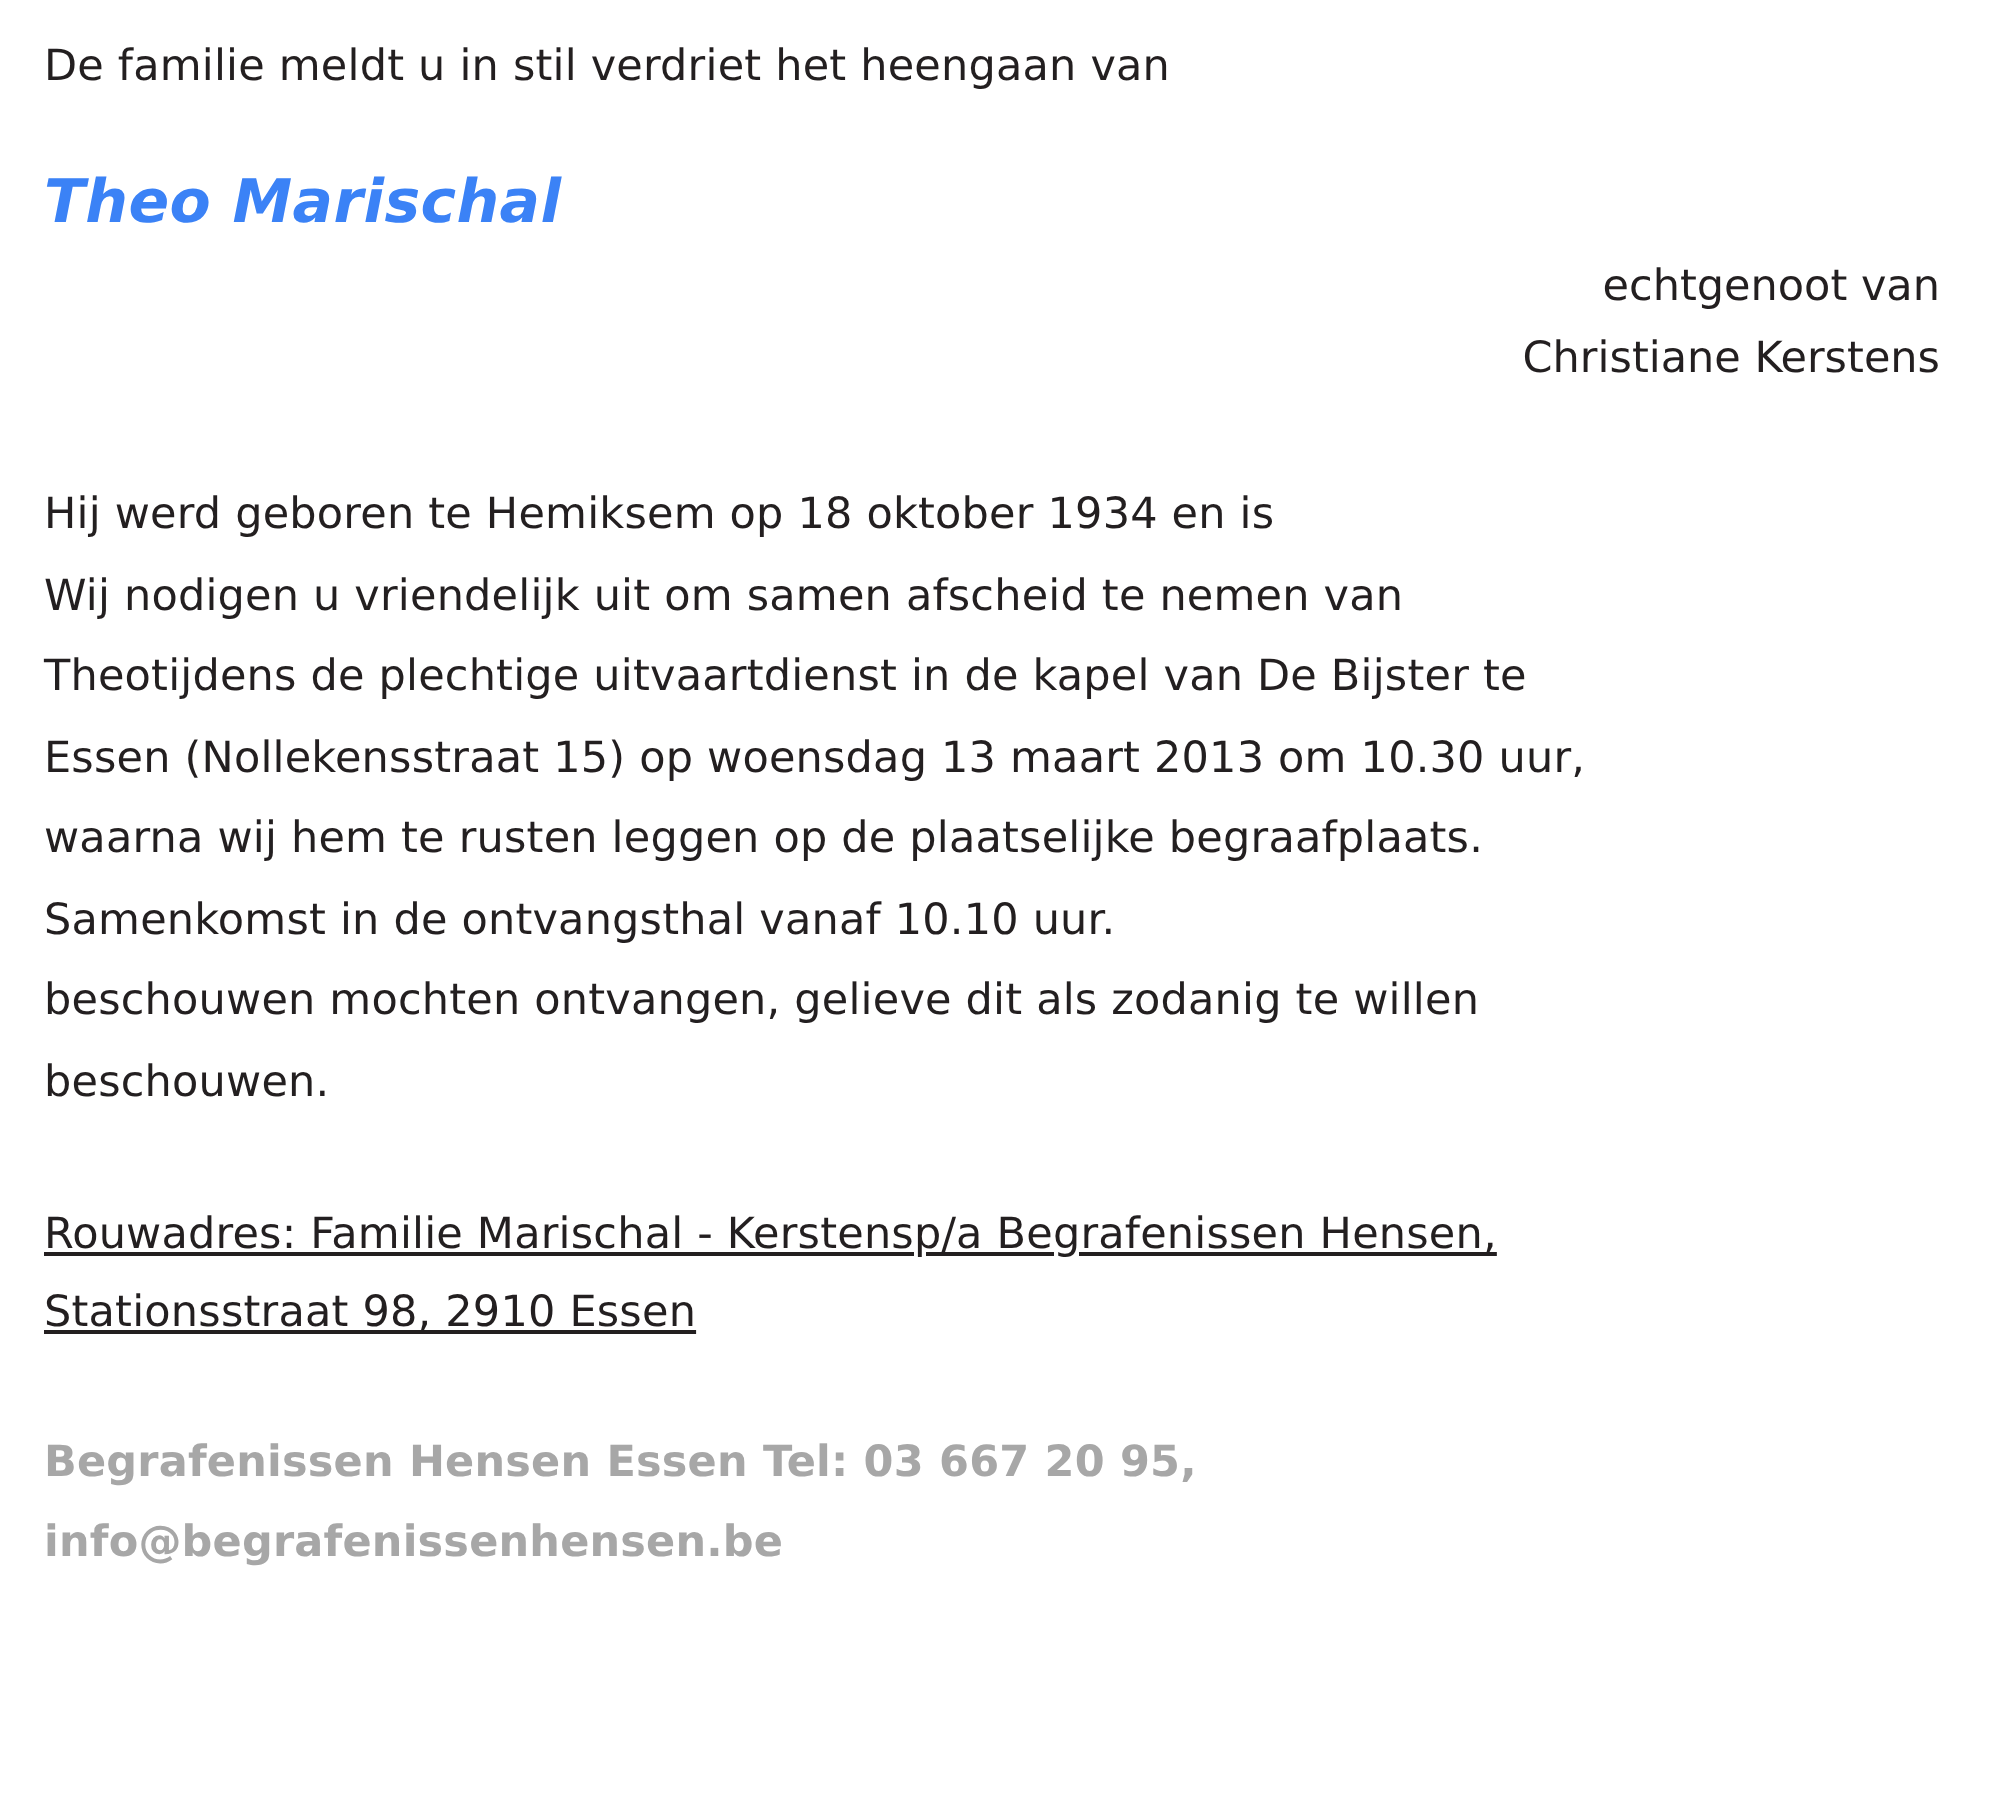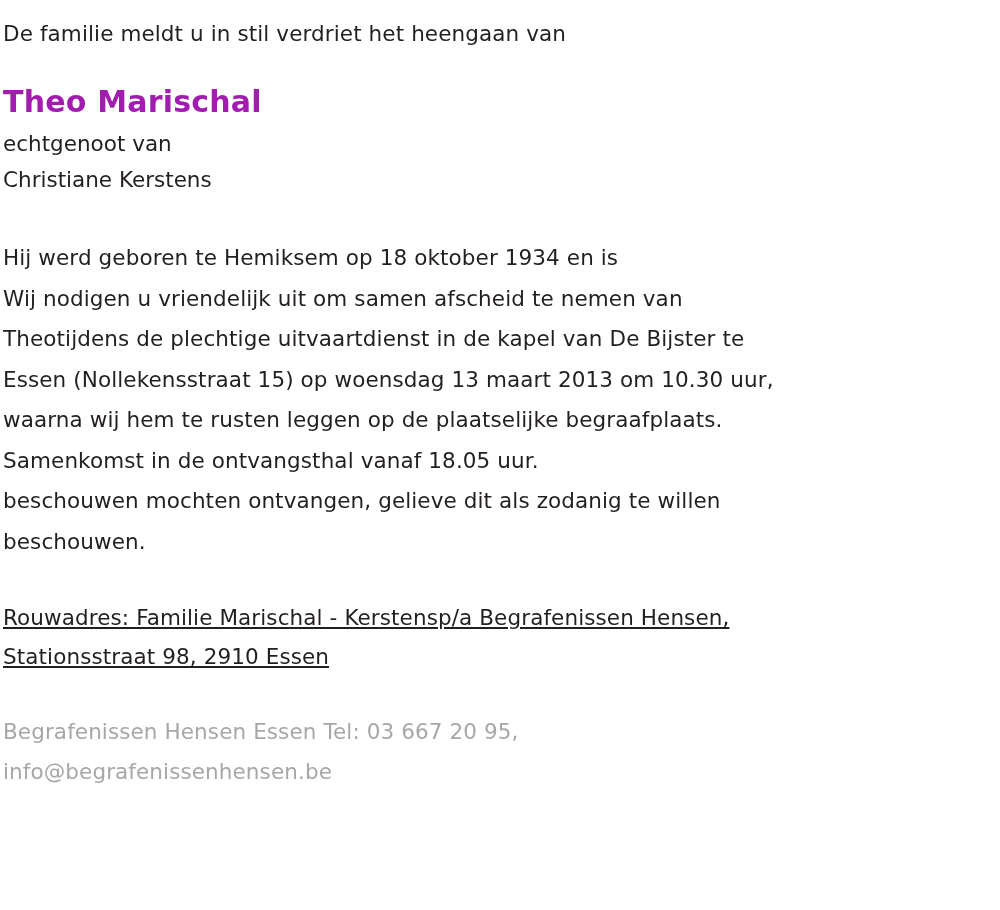--- a/index.html
+++ b/index.html
@@ -10,45 +10,47 @@
   body {
     width: 1000px;
     height: 910px;
     font-family: "DejaVu Sans", sans-serif;
     color: #231f20;
   }
   .page {
     box-sizing: border-box;
     width: 1000px;
     height: 910px;
-    padding: 14px 30px 0 3px;
+    padding: 14px 30px 0 22px;
     background: #ffffff;
   }
   .line {
     font-size: 21.5px;
     line-height: 40px;
     letter-spacing: 0.1px;
     color: #231f20;
     white-space: pre-wrap;
   }
   .intro {
     margin-bottom: 26px;
   }
   .name {
     font-size: 30px;
     font-weight: bold;
     line-height: 44px;
     letter-spacing: 0.2px;
-    color: #a21caf;
+    color: #3b82f6;
     margin-bottom: 2px;
+    font-style: italic;
   }
   .relation {
     font-size: 21.5px;
     line-height: 36px;
     color: #231f20;
+    text-align: right;
   }
   .spacer-lg {
     height: 40px;
   }
   .spacer-md {
     height: 36px;
   }
   .body-block .line {
     line-height: 40.5px;
   }
@@ -56,20 +58,21 @@
     line-height: 39px;
     text-decoration: underline;
   }
   .footer {
     color: #a7a7a7;
     font-size: 21.5px;
     line-height: 39px;
   }
   .footer .line {
     color: #a7a7a7;
+    font-weight: bold;
   }
 </style>
 </head>
 <body>
 
 <div class="page">
 
   <div class="line intro">De familie meldt u in stil verdriet het heengaan van</div>
 
   <div class="name">Theo Marischal</div>
@@ -78,21 +81,21 @@
   <div class="relation">Christiane Kerstens</div>
 
   <div class="spacer-lg"></div>
 
   <div class="body-block">
     <div class="line">Hij werd geboren te Hemiksem op 18 oktober 1934 en is</div>
     <div class="line">Wij nodigen u vriendelijk uit om samen afscheid te nemen van</div>
     <div class="line">Theotijdens de plechtige uitvaartdienst in de kapel van De Bijster te</div>
     <div class="line">Essen (Nollekensstraat 15) op woensdag 13 maart 2013 om 10.30 uur,</div>
     <div class="line">waarna wij hem te rusten leggen op de plaatselijke begraafplaats.</div>
-    <div class="line">Samenkomst in de ontvangsthal vanaf 18.05 uur.</div>
+    <div class="line">Samenkomst in de ontvangsthal vanaf 10.10 uur.</div>
     <div class="line">beschouwen mochten ontvangen, gelieve dit als zodanig te willen</div>
     <div class="line">beschouwen.</div>
   </div>
 
   <div class="spacer-md"></div>
 
   <div class="address-block">
     <div class="line">Rouwadres: Familie Marischal - Kerstensp/a Begrafenissen Hensen,</div>
     <div class="line">Stationsstraat 98, 2910 Essen</div>
   </div>

